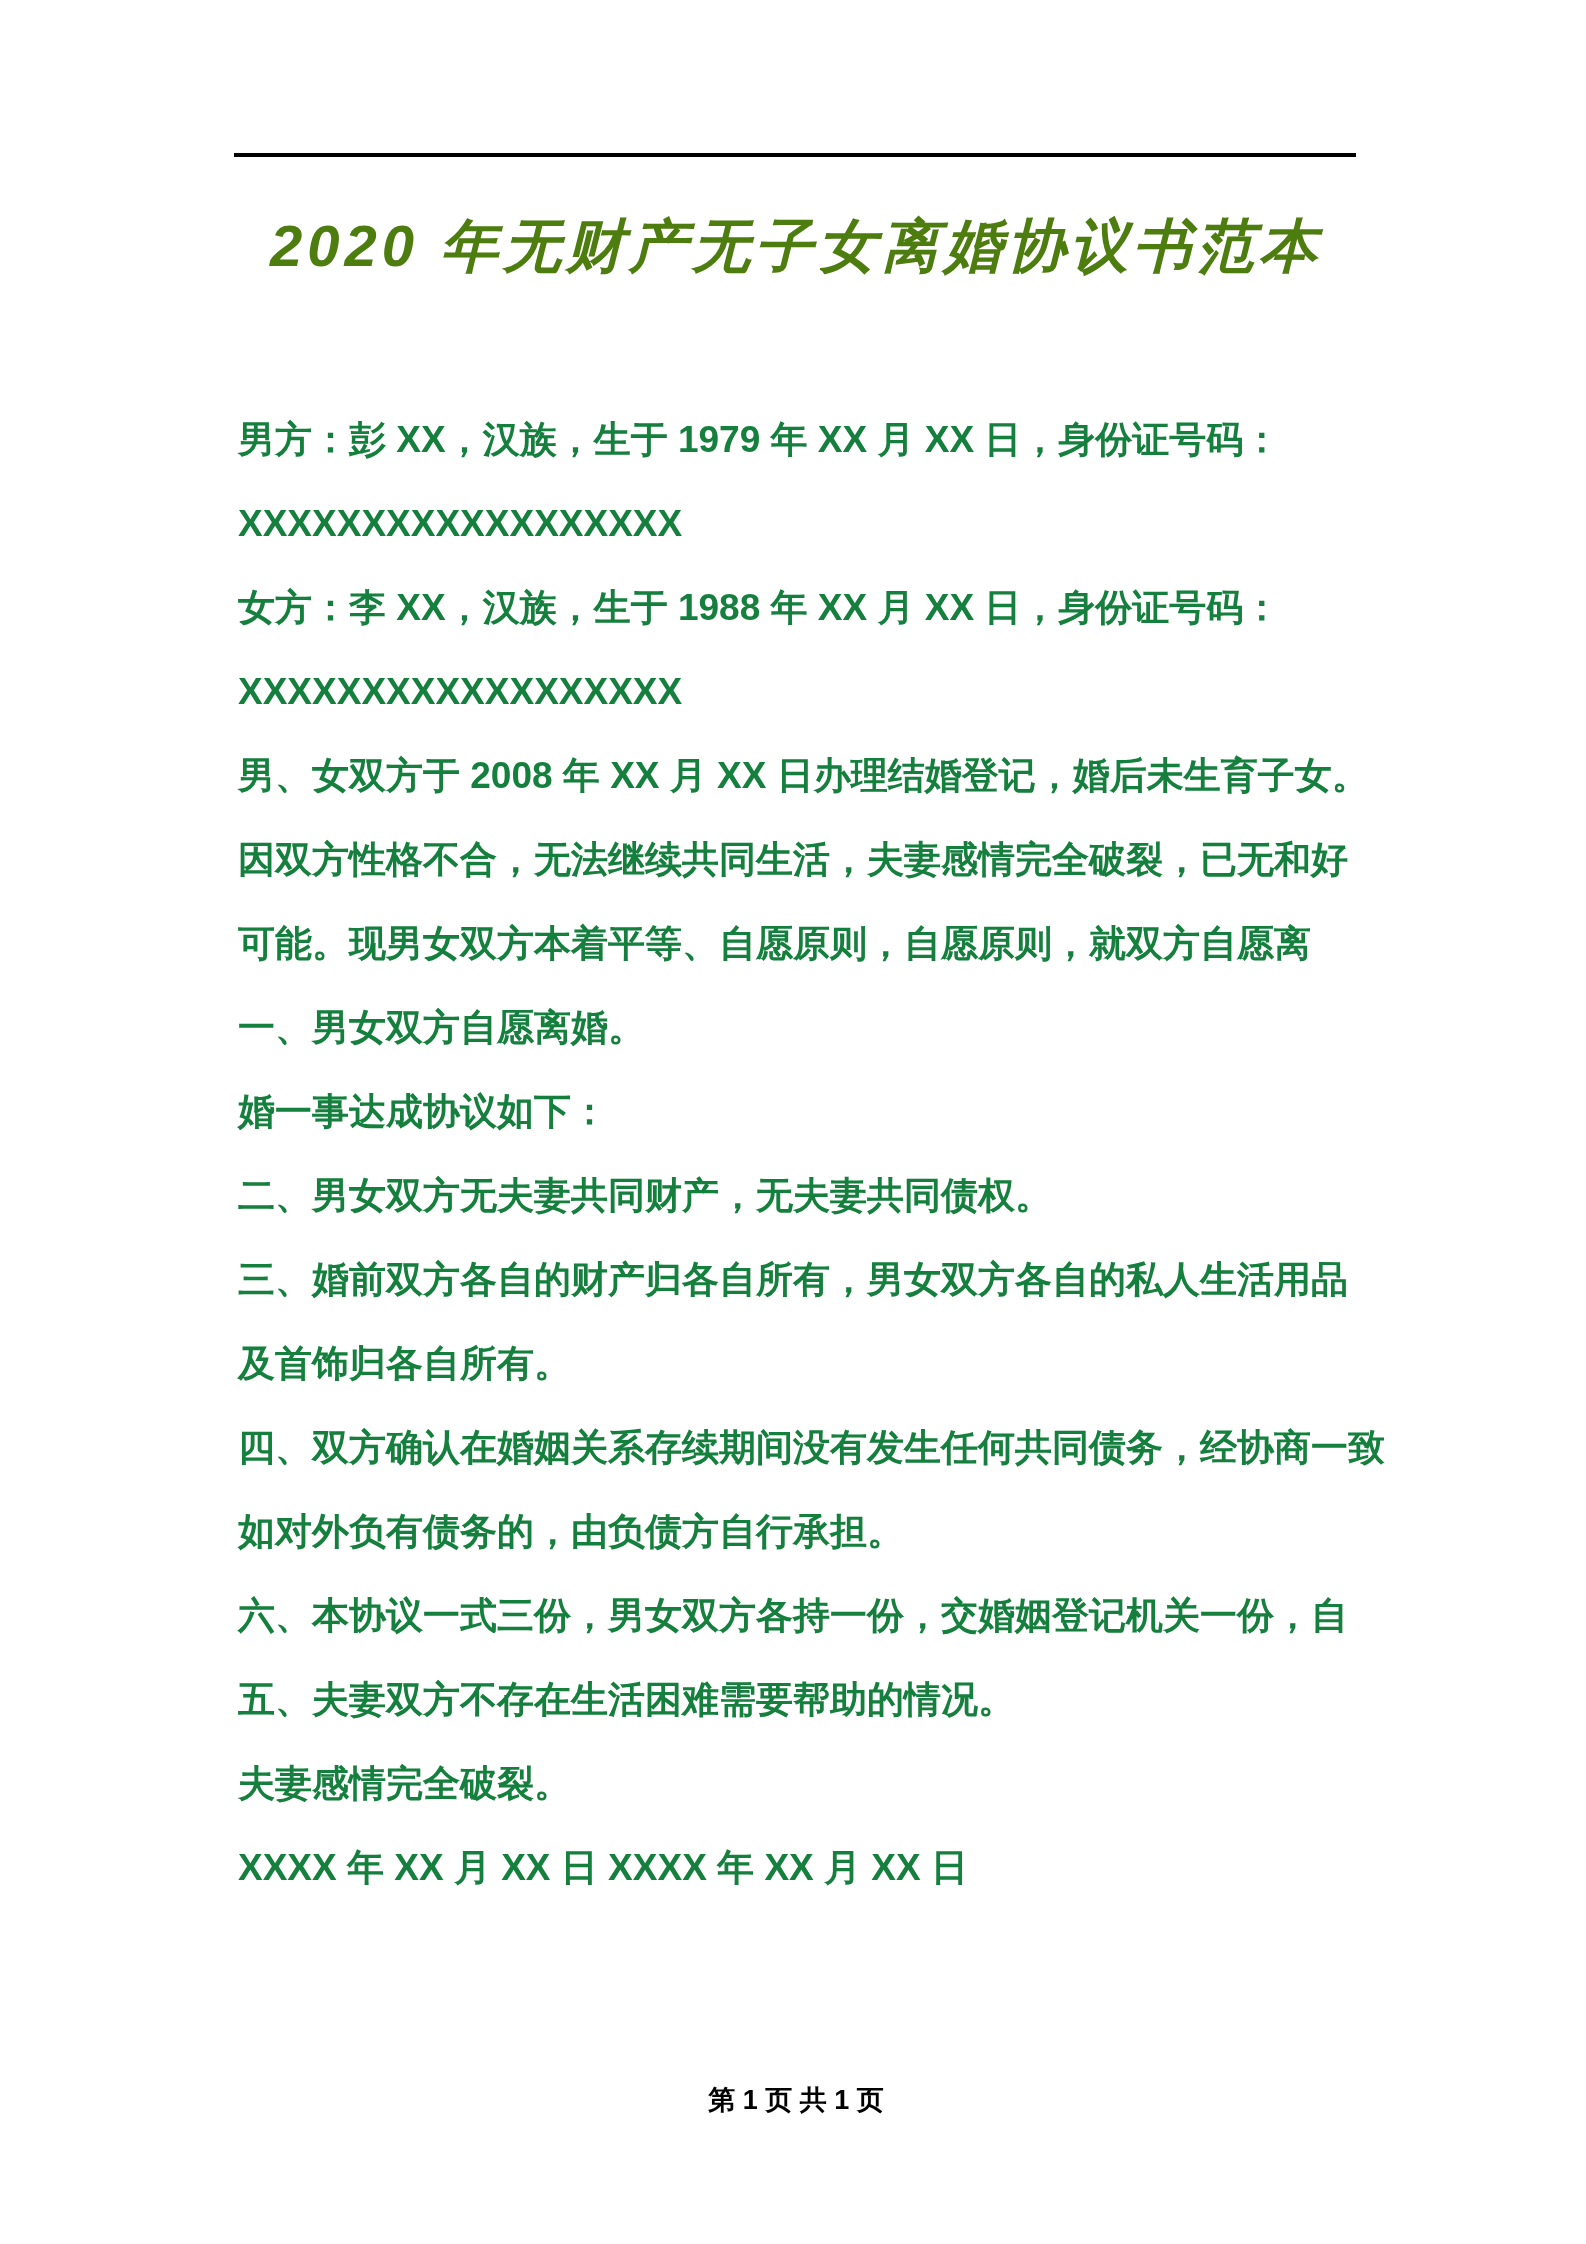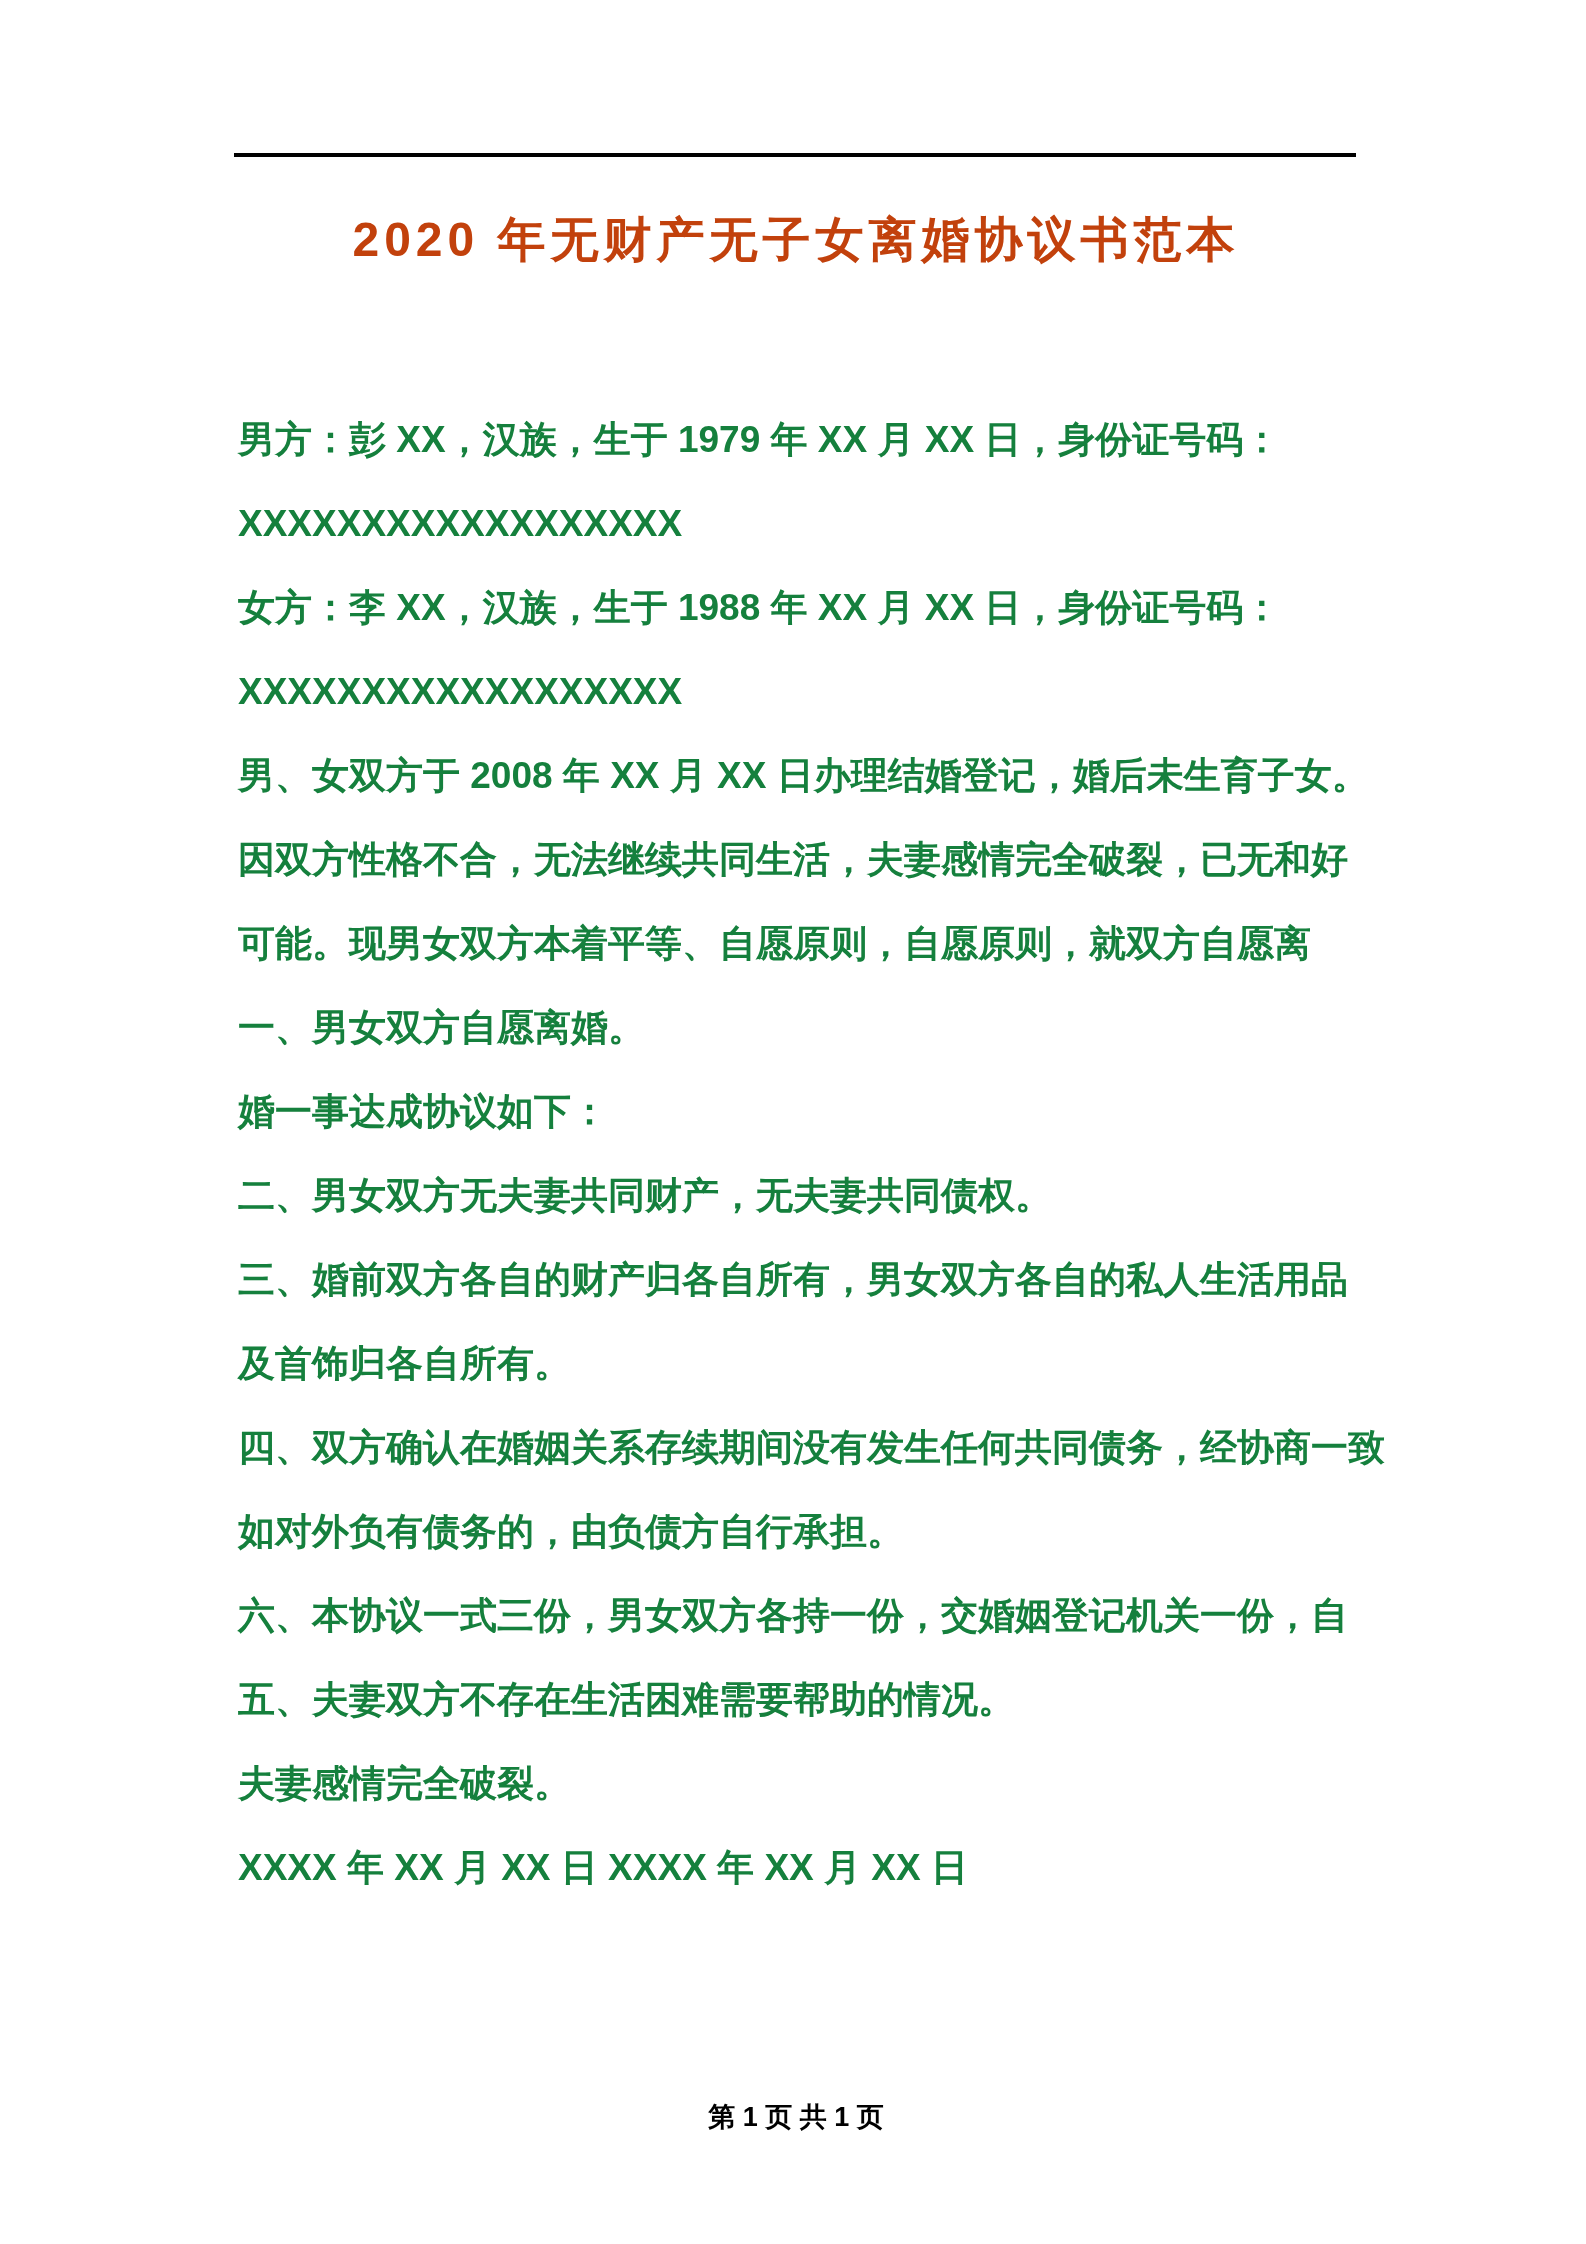--- a/index.html
+++ b/index.html
@@ -23,25 +23,26 @@
     width: 1122px;
     height: 0;
     border-top: 4px solid #000000;
   }
   .doc-title {
     position: absolute;
     left: 236px;
     top: 208px;
     width: 1120px;
     text-align: center;
-    font-size: 48px;
+    font-size: 58px;
     font-weight: bold;
     letter-spacing: 5px;
-    color: #c2410c;
+    color: #4d7c0f;
     white-space: pre;
+    font-style: italic;
   }
   .doc-body {
     position: absolute;
     left: 238px;
     top: 398px;
     width: 1190px;
     font-size: 37px;
     font-weight: bold;
     line-height: 84px;
     color: #15803d;
@@ -52,21 +53,20 @@
   .page-footer {
     position: absolute;
     left: 236px;
     top: 2082px;
     width: 1120px;
     text-align: center;
     font-size: 27px;
     font-weight: bold;
     color: #000000;
     white-space: pre;
-    margin-top: 17px;
   }
 </style>
 </head>
 <body>
 
 <div class="page">
 
   <div class="header-rule"></div>
 
   <div class="doc-title">2020 年无财产无子女离婚协议书范本</div>

